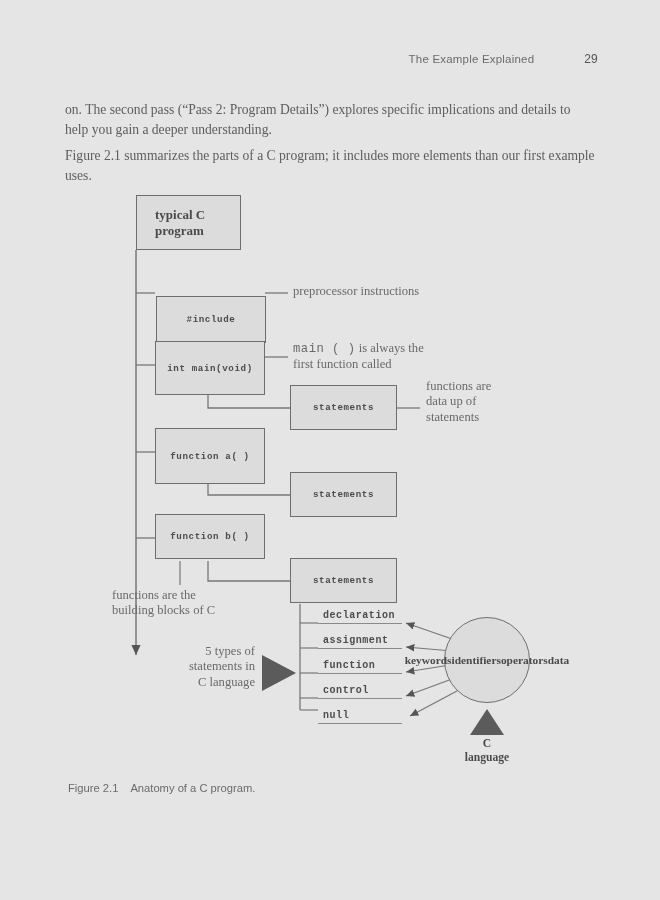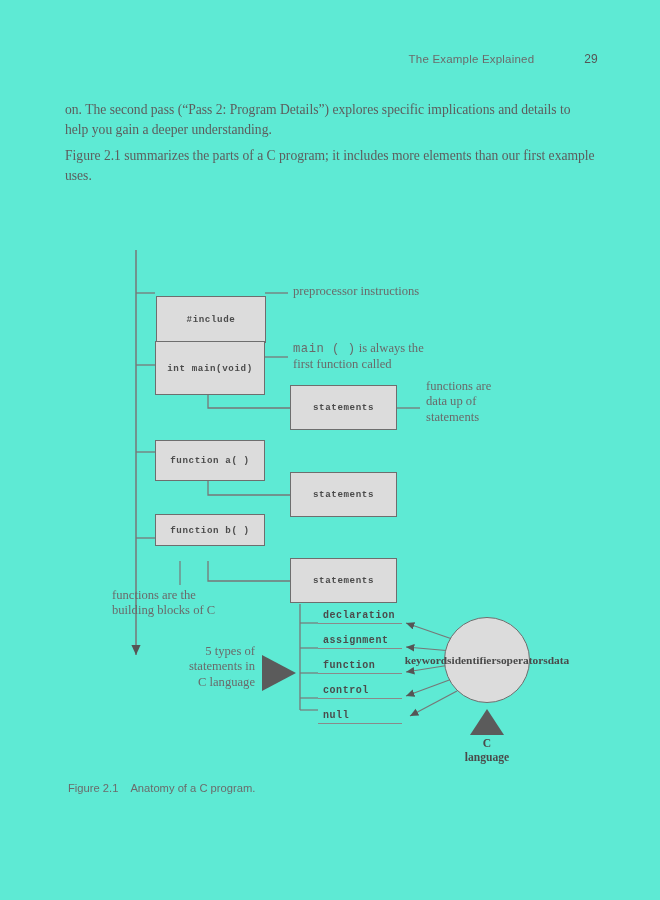--- a/index.html
+++ b/index.html
@@ -12,21 +12,21 @@
     height: 900px;
     position: relative;
     font-family: "Liberation Serif", serif;
     color: #5a5a5a;
     overflow: hidden;
   }
 
   .page {
     position: absolute;
     inset: 0;
-    background: #5eead4;
+    background: #e5e5e5;
   }
 
   
   .running-head {
     position: absolute;
     top: 52px;
     right: 62px;
     display: flex;
     align-items: baseline;
     gap: 26px;
@@ -222,42 +222,45 @@
       <line x1="452" y1="466" x2="406" y2="462" stroke="#777777" stroke-width="1.2" marker-end="url(#ah)"></line>
       <line x1="450" y1="480" x2="406" y2="487" stroke="#777777" stroke-width="1.2" marker-end="url(#ah)"></line>
       <line x1="452" y1="494" x2="406" y2="511" stroke="#777777" stroke-width="1.2" marker-end="url(#ah)"></line>
       <line x1="457" y1="506" x2="410" y2="531" stroke="#777777" stroke-width="1.2" marker-end="url(#ah)"></line>
 
       <polygon points="262,470 296,488 262,506" fill="#5b5b5b"></polygon>
 
       <polygon points="487,524 504,550 470,550" fill="#5b5b5b"></polygon>
     </svg>
 
+    <div class="node" style="left:136px; top:10px; width:105px; height:55px;">
+      <div class="lbl-serif"><span>typical C</span><br><span>program</span></div>
+    </div>
 
     <div class="node" style="left:156px; top:80px; width:110px; height:47px;margin-top:31px;">
       <div class="lbl-mono">#include</div>
     </div>
 
     <div class="node" style="left:155px; top:156px; width:110px; height:54px;">
       <div class="lbl-mono">int main(void)</div>
     </div>
 
     <div class="node" style="left:290px; top:200px; width:107px; height:45px;">
       <div class="lbl-mono">statements</div>
     </div>
 
-    <div class="node" style="left:155px; top:255px; width:110px; height:41px;">
+    <div class="node" style="left:155px; top:243px; width:110px; height:56px;">
       <div class="lbl-mono">function a( )</div>
     </div>
 
     <div class="node" style="left:290px; top:287px; width:107px; height:45px;">
       <div class="lbl-mono">statements</div>
     </div>
 
-    <div class="node" style="left:155px; top:329px; width:110px; height:32px;">
+    <div class="node" style="left:155px; top:329px; width:110px; height:45px;">
       <div class="lbl-mono">function b( )</div>
     </div>
 
     <div class="node" style="left:290px; top:373px; width:107px; height:45px;">
       <div class="lbl-mono">statements</div>
     </div>
 
     <div class="callout" style="left:293px; top:99px;">
       <span>preprocessor instructions</span>
     </div>

